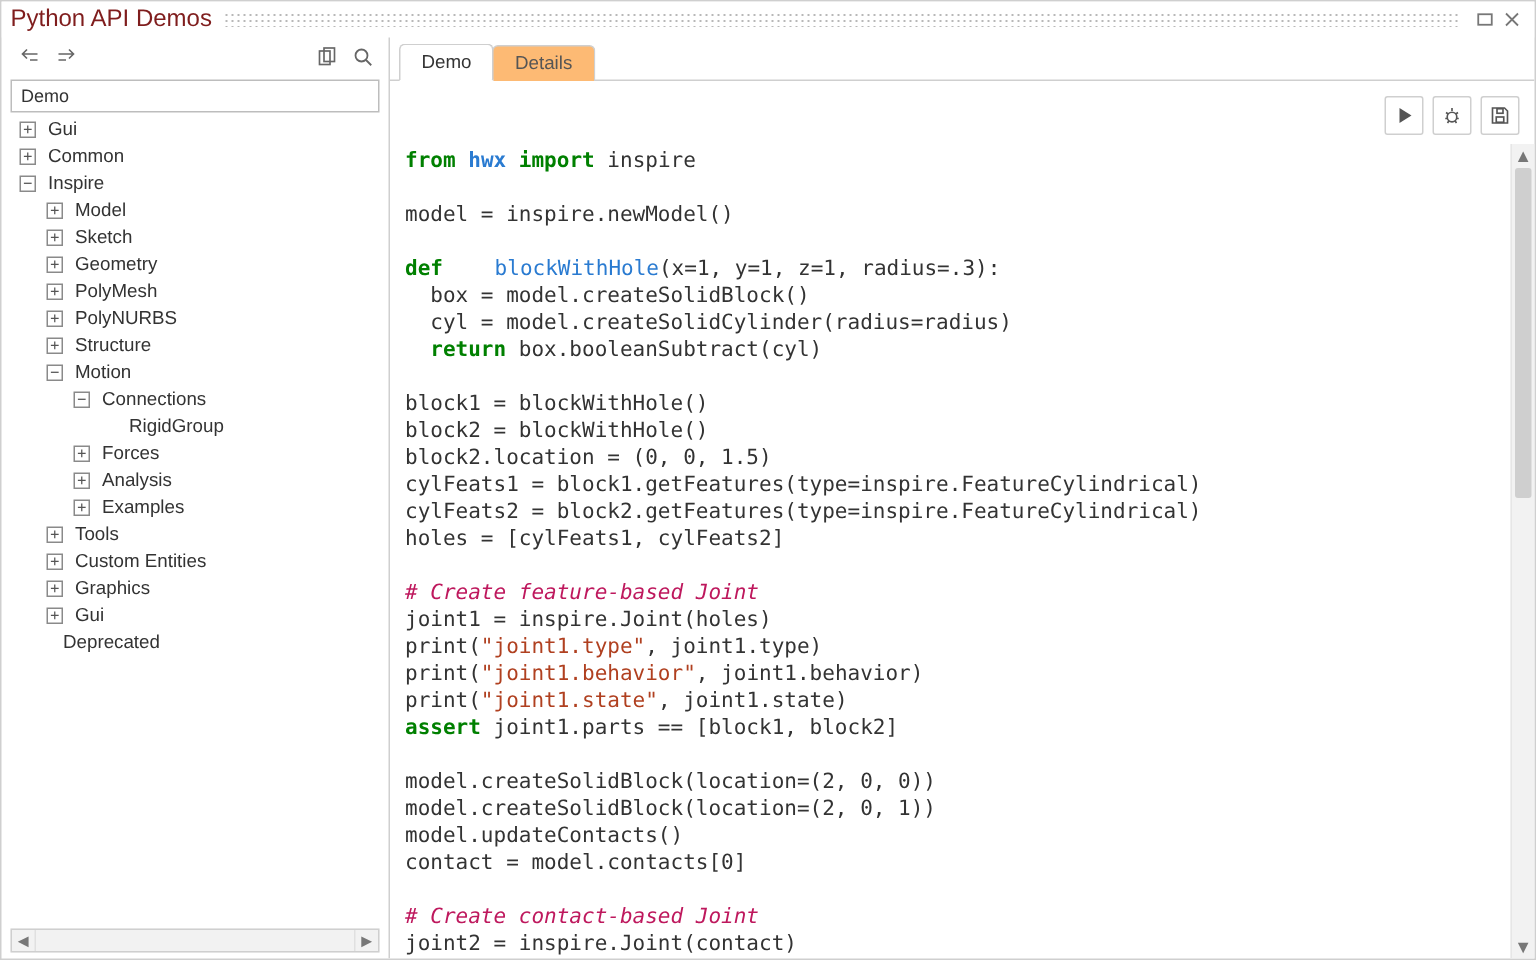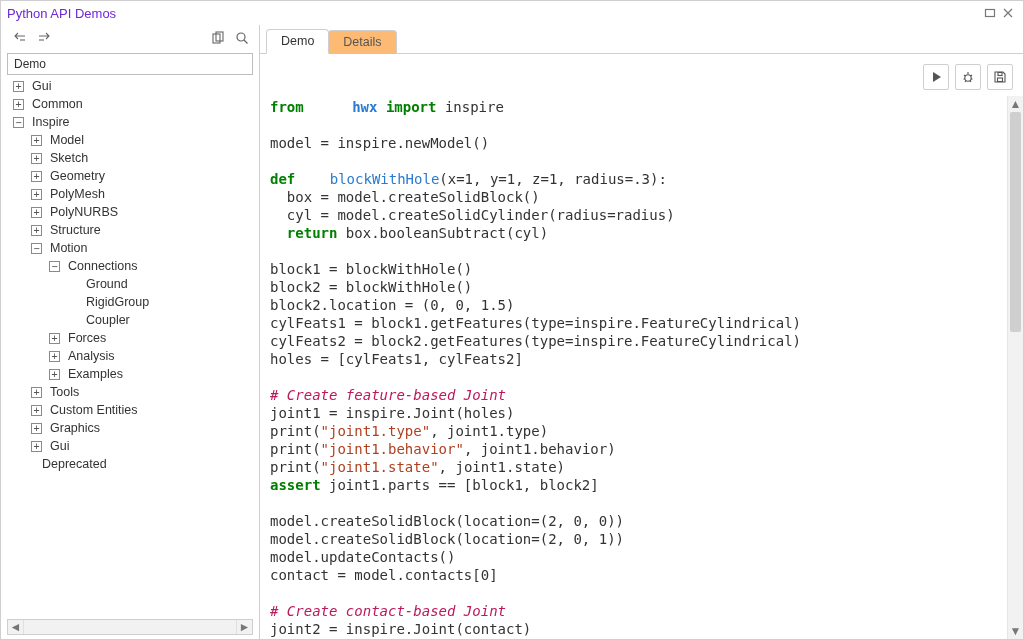--- a/index.html
+++ b/index.html
@@ -16,21 +16,21 @@
     flex-direction: column;
   }
   
   .titlebar {
     display: flex;
     align-items: center;
     height: 24px;
     padding: 0 6px;
     background: #fff;
   }
-  .titlebar .title { font-size: 13px; color: #6d28d9; white-space: nowrap; }
+  .titlebar .title { font-size: 16px; color: #7f1d1d; white-space: nowrap; }
   .titlebar .drag {
     flex: 1;
     height: 10px;
     margin: 0 8px;
     background-image: radial-gradient(circle, #b8b8b8 0.6px, transparent 0.6px);
     background-size: 4px 4px;
     background-position: 0 0;
   }
   .titlebar .ctrl {
     display: inline-flex;
@@ -221,21 +221,21 @@
   .vscroll .arrow.down { bottom: 0; }
   .vscroll .thumb {
     position: absolute; left: 2px; right: 2px;
     top: 16px; height: 220px;
     background: #cfcfcf;
     border-radius: 2px;
   }
 
   
   .kw   { color: #008000; font-weight: bold; }
-  .mod  { color: #2a7bd1; font-weight: bold; margin-left: 40px; }
+  .mod  { color: #2a7bd1; font-weight: bold; }
   .fn   { color: #2a7bd1; margin-left: 26px; }
   .str  { color: #b04020; }
   .cmt  { color: #be185d; font-style: italic; text-align: right; }
   .pln  { color: #333; }
 </style>
 </head>
 <body>
 
 <div class="titlebar">
   <span class="title">Python API Demos</span>
@@ -326,29 +326,21 @@
         <div class="node" style="padding-left:24px">
             <span class="exp">−</span>
             <span class="lbl">Motion</span>
           </div>
         <div class="node" style="padding-left:42px">
             <span class="exp">−</span>
             <span class="lbl">Connections</span>
           </div>
         <div class="node" style="padding-left:60px">
             <span class="noexp"></span>
-            <span class="lbl">Ground</span>
-          </div>
-        <div class="node" style="padding-left:60px">
-            <span class="noexp"></span>
             <span class="lbl">RigidGroup</span>
-          </div>
-        <div class="node" style="padding-left:60px">
-            <span class="noexp"></span>
-            <span class="lbl">Coupler</span>
           </div>
         <div class="node" style="padding-left:42px">
             <span class="exp">+</span>
             <span class="lbl">Forces</span>
           </div>
         <div class="node" style="padding-left:42px">
             <span class="exp">+</span>
             <span class="lbl">Analysis</span>
           </div>
         <div class="node" style="padding-left:42px">

